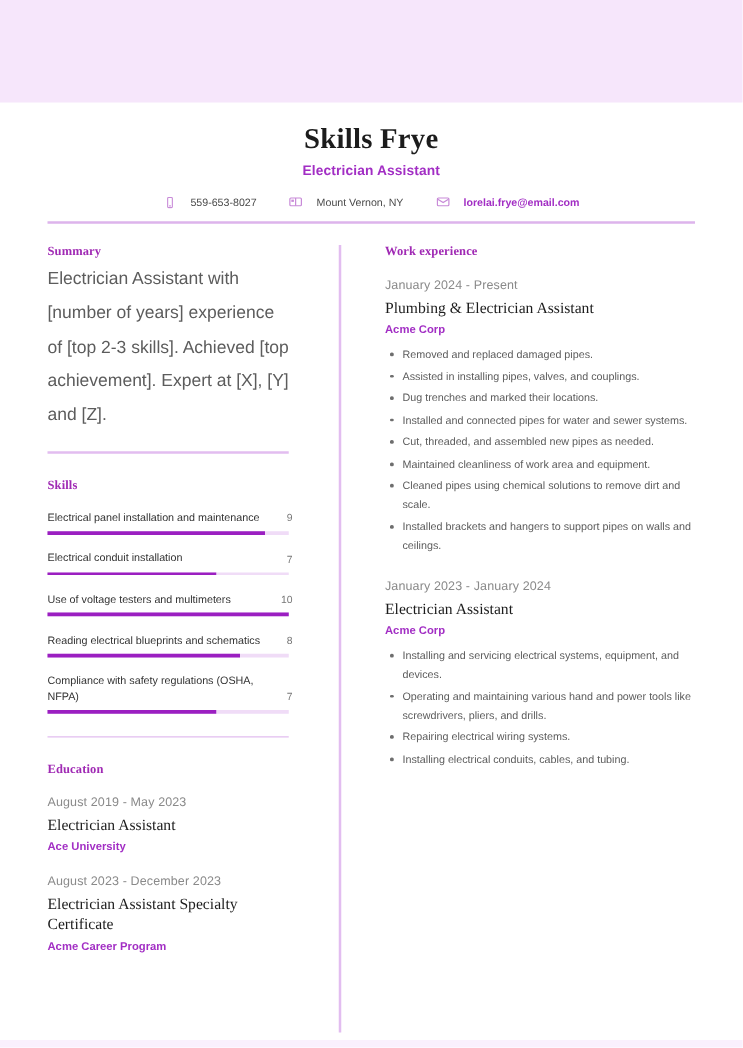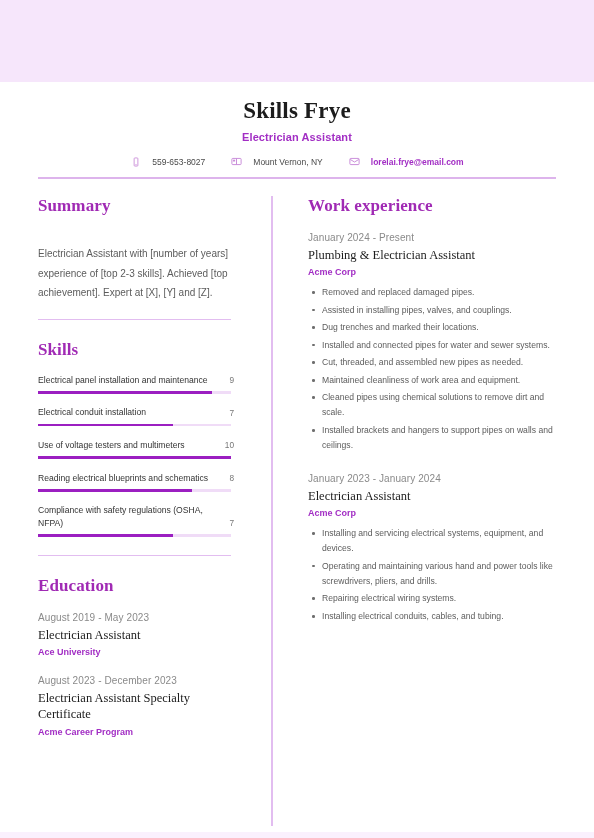--- a/index.html
+++ b/index.html
@@ -109,29 +109,29 @@
     top: 196px;
     left: 271px;
     width: 2px;
     height: 630px;
     background: #e2bdf0;
   }
 
   
   .section-title {
     font-family: "Liberation Serif", serif;
-    font-size: 17px;
+    font-size: 10px;
     font-weight: 700;
     color: #a02ab4;
     letter-spacing: 0.1px;
   }
 
   .summary-text {
-    margin-top: 28px;
-    font-size: 10px;
+    margin-top: 2px;
+    font-size: 14px;
     line-height: 1.95;
     color: #5c5c5c;
   }
 
   .hr-light {
     height: 1.4px;
     background: #e2bdf0;
     border: 0;
   }
   .hr-summary { margin: 16px 0 0 0; width: 193px; }

